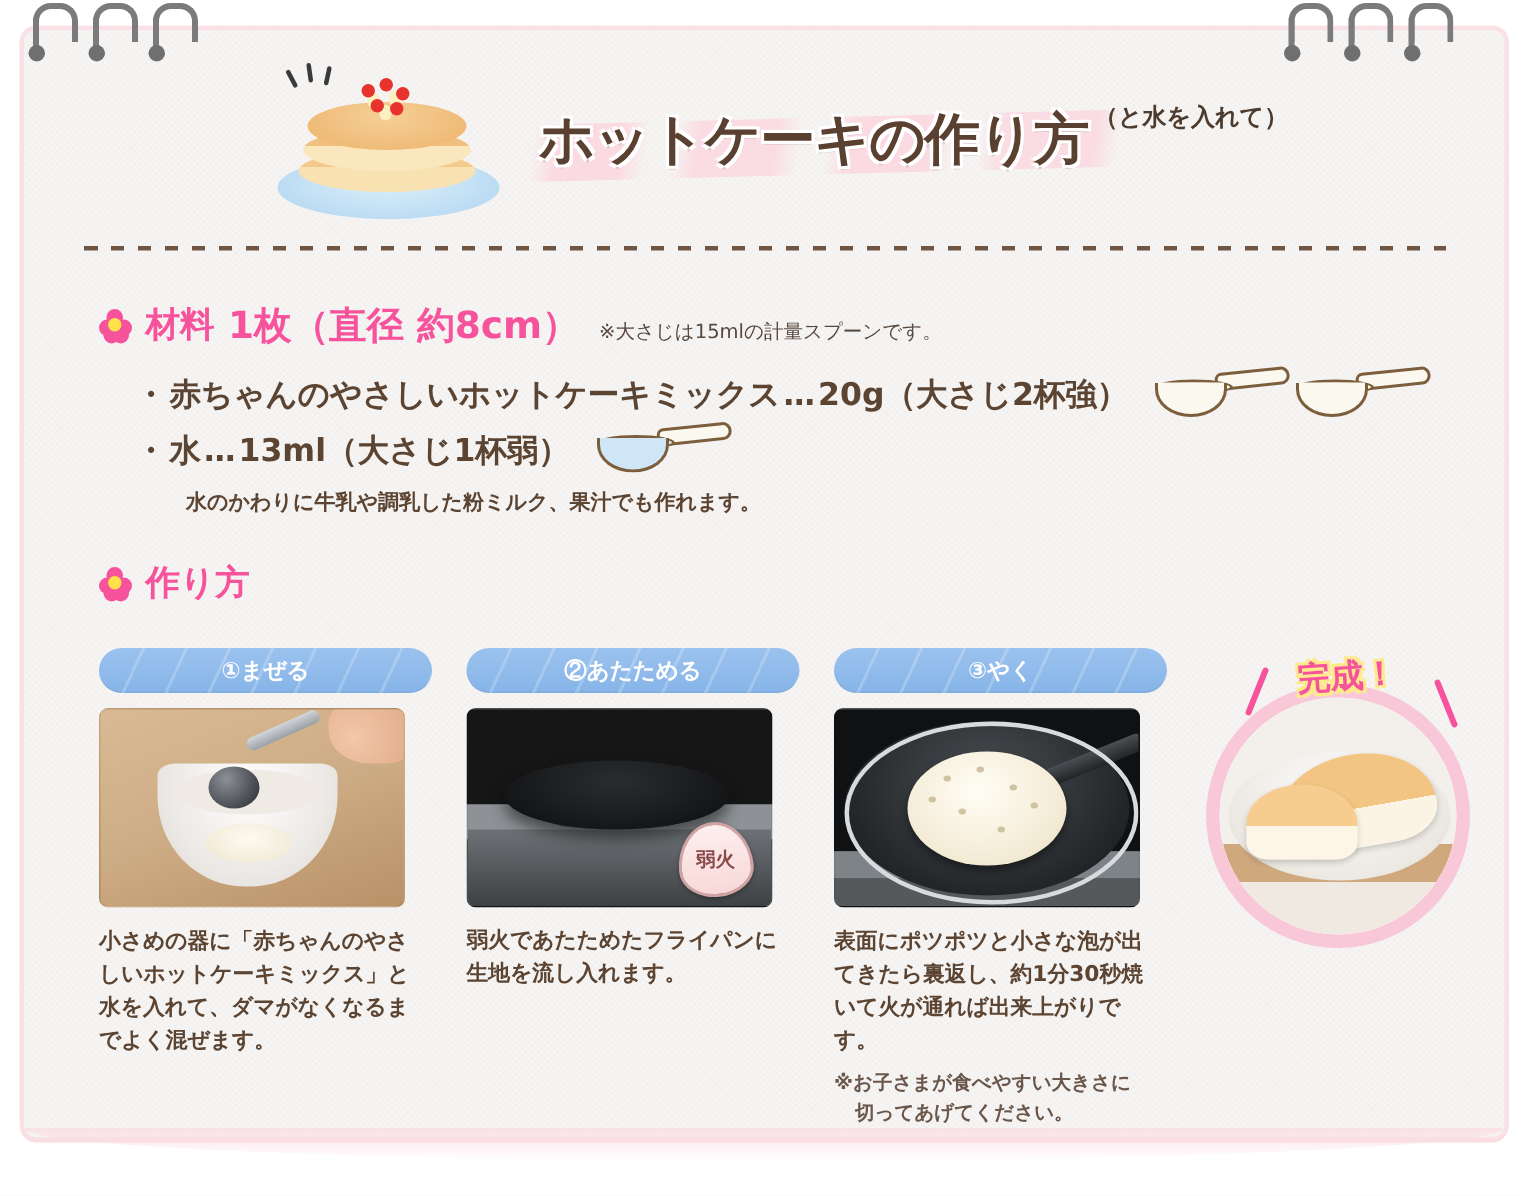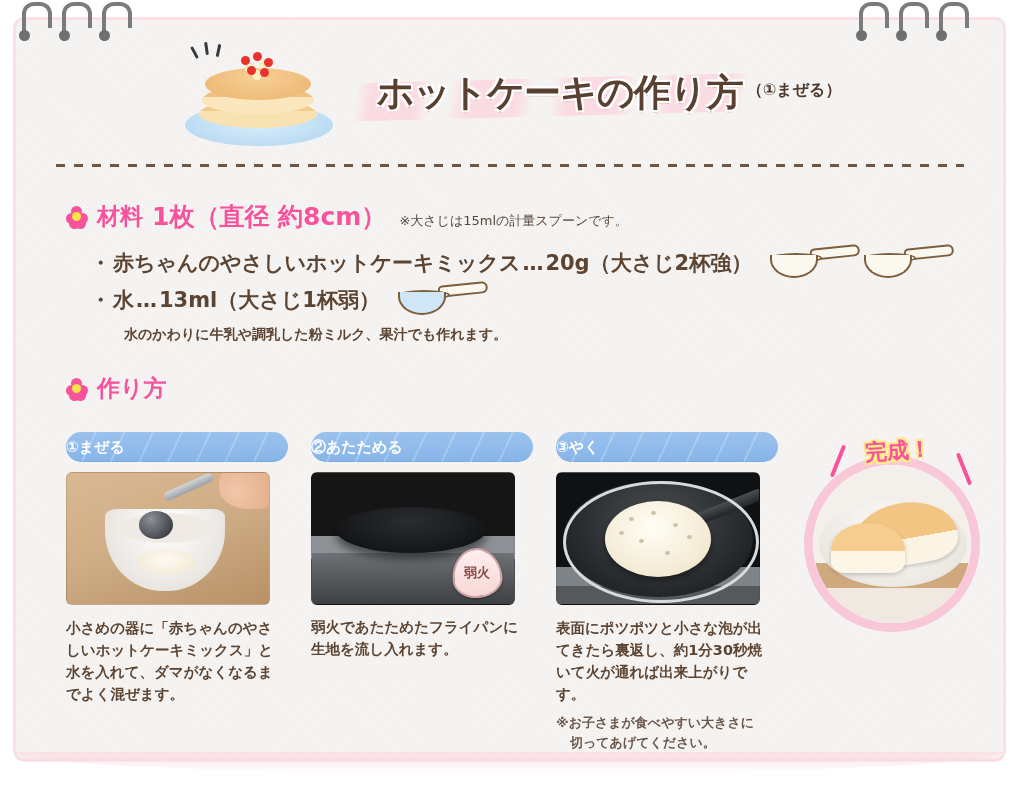--- a/index.html
+++ b/index.html
@@ -67,21 +67,21 @@
 
   #pancake-illus { position: absolute; left: 165px; top: 12px; width: 160px; height: 110px; }
 
   #title-block { position: absolute; left: 335px; top: 36px; width: 520px; text-align: center; }
   #recipe-label {
     font-size: 19px; letter-spacing: 3px; font-weight: 700; color: #5e4636;
     font-family: "DejaVu Sans Mono", "Liberation Mono", monospace;
   }
   #recipe-label .dot { color: #5e4636; padding: 0 7px; }
   #title-row {
-    display: flex; align-items: center; justify-content: center; gap: 4px; margin-top: 2px;
+    display: flex; align-items: flex-start; justify-content: center; gap: 4px; margin-top: 2px;
     position: relative;
   }
   #title-brush {
     position: absolute; left: 0px; top: 10px; width: 420px; height: 38px;
     background:
       linear-gradient(100deg, rgba(252,214,224,0) 0 2%, rgba(252,214,224,.85) 6% 16%, rgba(252,214,224,0) 20% 24%,
         rgba(252,214,224,.8) 28% 40%, rgba(252,214,224,0) 44% 48%,
         rgba(252,214,224,.85) 52% 64%, rgba(252,214,224,0) 68% 72%,
         rgba(252,214,224,.8) 76% 90%, rgba(252,214,224,0) 94% 100%);
     transform: rotate(-1.5deg);
@@ -163,21 +163,21 @@
   #steps { position: absolute; left: 52px; top: 414px; width: 720px; }
   .step { position: absolute; top: 0; width: 222px; }
   .step.s1 { left: 0px; }
   .step.s2 { left: 245px; font-family: Liberation Mono, monospace; }
   .step.s3 { left: 490px; }
 
   .step-chip {
     width: 222px; height: 30px; border-radius: 16px;
     background: linear-gradient(to bottom, #9bc2ee, #86b4e8);
     color: #ffffff; font-size: 15px; font-weight: 700;
-    display: flex; align-items: center; 
+    display: flex; align-items: center; justify-content: center;
     box-shadow: inset 0 -1px 0 rgba(0,0,0,0.05);
     position: relative; overflow: hidden;
   }
   .step-chip::after {
     content: ""; position: absolute; inset: 0;
     background-image: repeating-linear-gradient(115deg, rgba(255,255,255,.35) 0 2px, rgba(255,255,255,0) 2px 26px);
     opacity: .6;
   }
   .step-chip span { position: relative; z-index: 1; }
 
@@ -391,21 +391,21 @@
       <div class="pk-berry" style="left:74px; top:10px;"></div>
       <div class="pk-berry" style="left:85px; top:16px;"></div>
       <div class="pk-berry" style="left:68px; top:24px;"></div>
       <div class="pk-berry" style="left:81px; top:26px;"></div>
     </div>
 
     <div id="title-block">
       <div id="title-row">
         <div id="title-brush"></div>
         <div id="main-title">ホットケーキの作り方</div>
-        <div id="title-sub">（①まぜる）</div>
+        <div id="title-sub">（と水を入れて）</div>
       </div>
     </div>
   </div>
 
   <div id="dash-rule"></div>
 
   <div class="sec-head" id="mat-head">
     <span class="flower">
       <i></i>
         <i></i>

